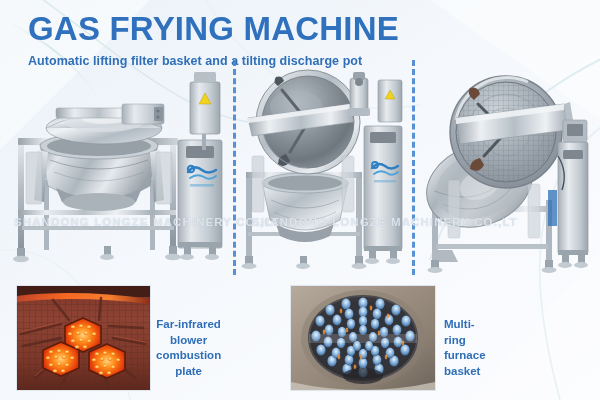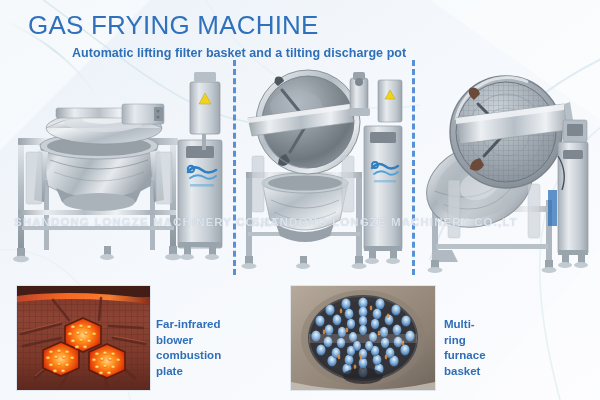--- a/index.html
+++ b/index.html
@@ -24,35 +24,34 @@
   }
 
   
   .header {
     position: absolute;
     left: 28px;
     top: 12px;
     width: 540px;
   }
   .title {
-    font-size: 26px;
-    font-weight: normal;
+    font-size: 33px;
+    font-weight: bold;
     color: #2f71bd;
     letter-spacing: 0.2px;
     line-height: 1.05;
     white-space: nowrap;
   }
   .subtitle {
     margin-top: 7px;
     font-size: 12.5px;
     font-weight: bold;
     color: #2f6fb8;
     letter-spacing: 0.05px;
     white-space: nowrap;
-    margin-left: 44px;
   }
 
   
   .machines {
     position: absolute;
     left: 0;
     top: 60px;
     width: 600px;
     height: 215px;
   }
@@ -117,21 +116,21 @@
   }
   .caption {
     position: absolute;
     font-size: 11.5px;
     font-weight: bold;
     color: #2f6fb8;
     line-height: 1.35;
     white-space: pre-line;
   }
   .ins1 { left: 16px; }
-  .ins1 .caption { left: 140px; top: 32px; }
+  .ins1 .caption { left: 140px; top: 32px; text-align: center; }
   .ins2 { left: 290px; }
   .ins2 .caption { left: 154px; top: 32px; }
 </style>
 </head>
 <body>
 
 <div id="stage">
 
   <div class="bg-layer">
     <svg width="600" height="400" viewBox="0 0 600 400">

